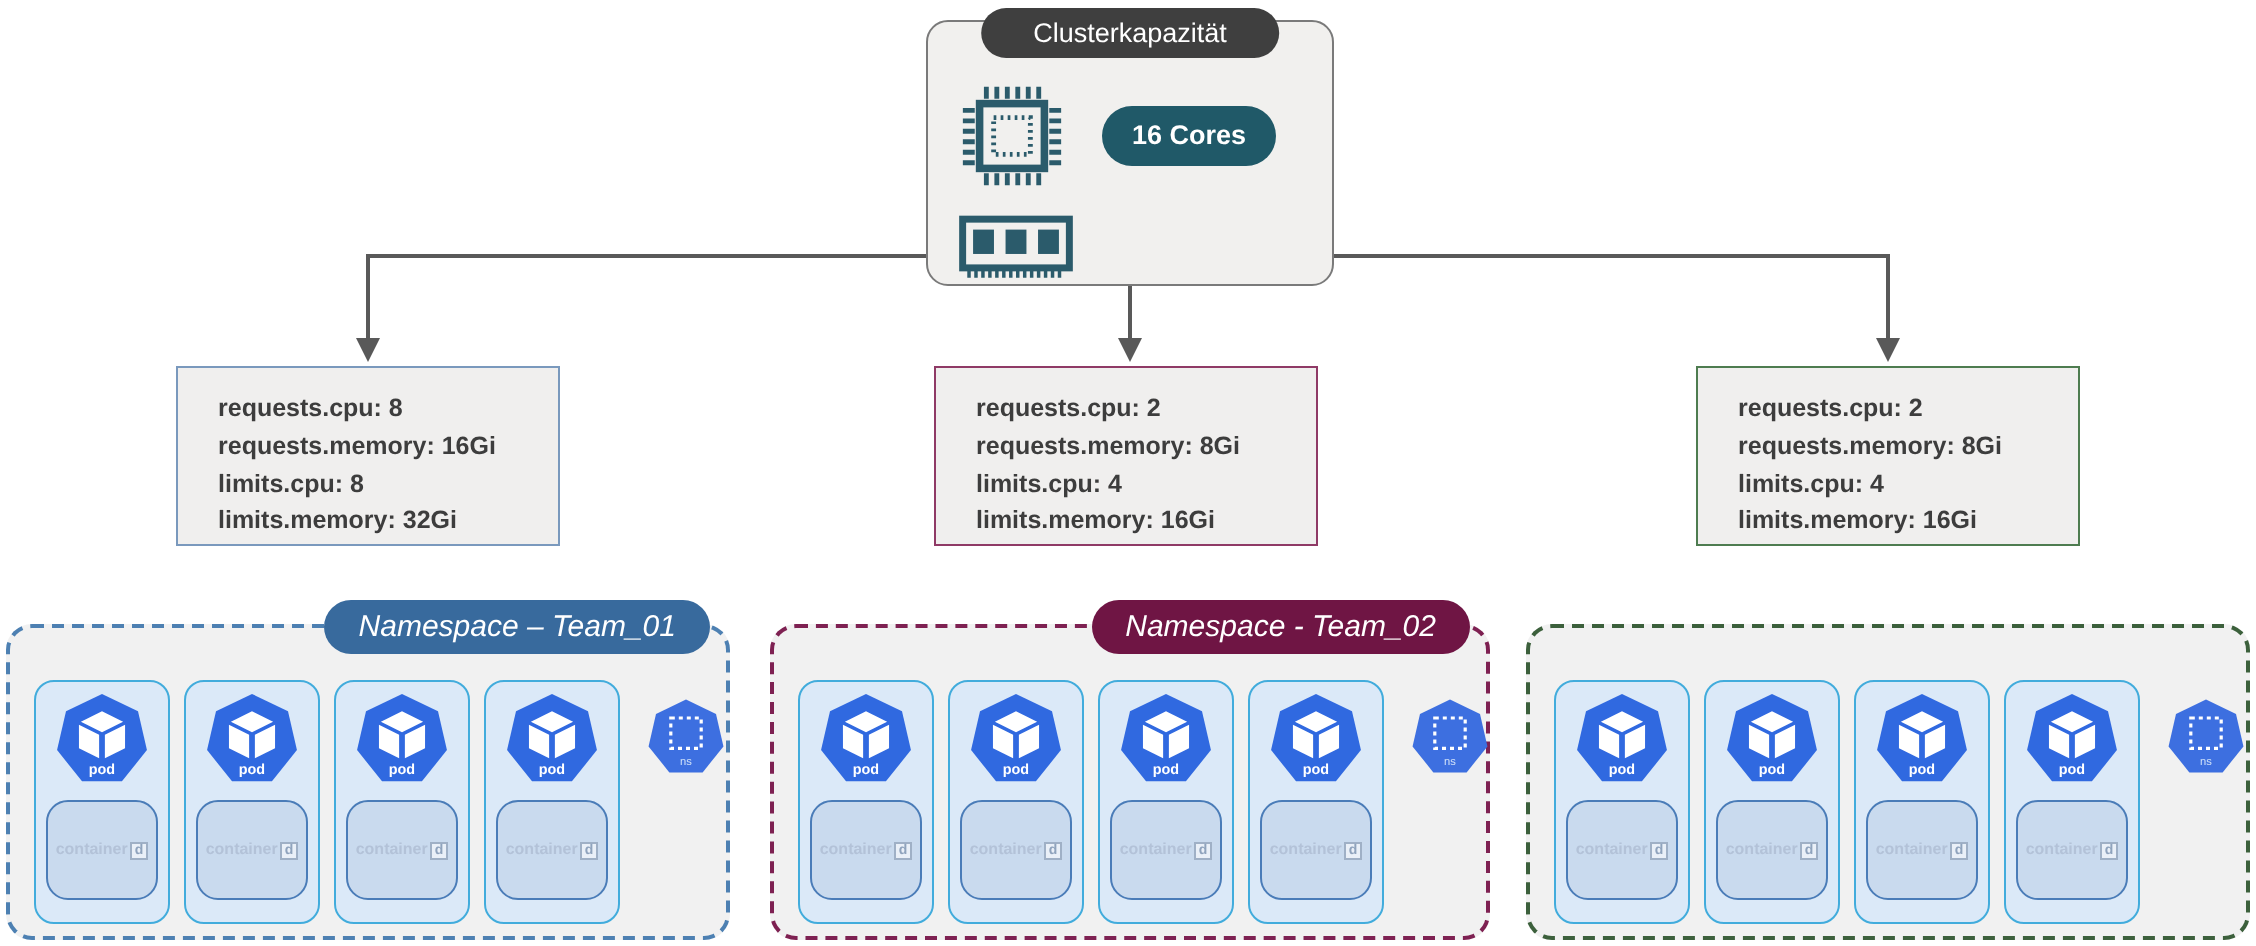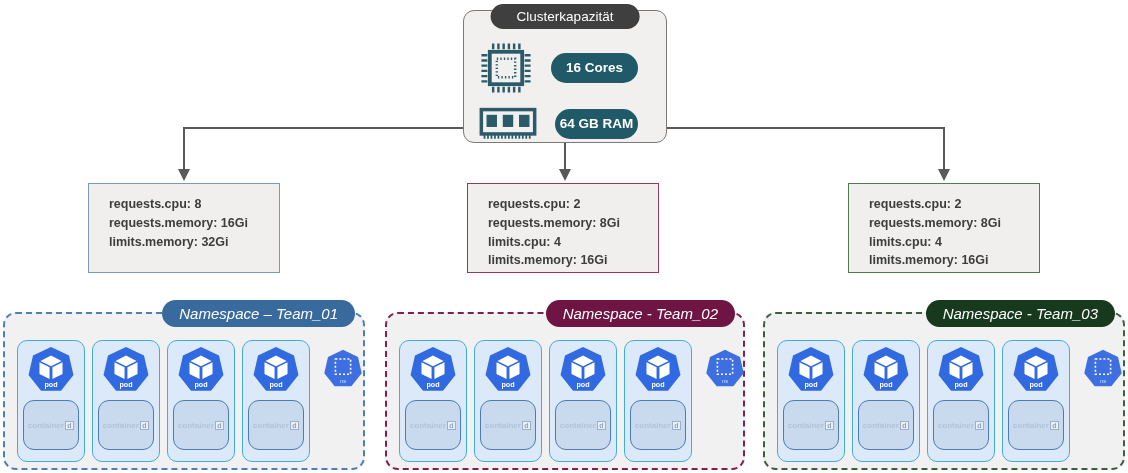--- a/index.html
+++ b/index.html
@@ -143,28 +143,28 @@
             </svg>
         </span>
         <div class="teal-badge">16 Cores</div>
       </div>
       <div class="cluster-row">
         <span class="icon-slot">
           <svg class="ram-svg" viewBox="0 0 100 60">
               <use href="#ram-g"></use>
             </svg>
         </span>
-        <div class="teal-badge">64 GB RAM</div>
       </div>
     </div>
   </div>
 
   <div class="quota-card q1" style="--q: #7a99bd;">
     <div class="quota-line">requests.cpu: 8</div>
     <div class="quota-line">requests.memory: 16Gi</div>
+    <div class="quota-line">limits.cpu: 8</div>
     <div class="quota-line">limits.memory: 32Gi</div>
   </div>
   <div class="quota-card q2" style="--q: #8f3a66;">
     <div class="quota-line">requests.cpu: 2</div>
     <div class="quota-line">requests.memory: 8Gi</div>
     <div class="quota-line">limits.cpu: 4</div>
     <div class="quota-line">limits.memory: 16Gi</div>
   </div>
   <div class="quota-card q3" style="--q: #4e7c50;">
     <div class="quota-line">requests.cpu: 2</div>
@@ -269,21 +269,20 @@
       </div>
       <svg class="ns-icon-svg" viewBox="0 0 100 100">
         <use href="#hepta-g"></use>
         <rect x="31" y="25" width="38" height="38" fill="none" stroke="#ffffff" stroke-width="4" stroke-dasharray="5 5"></rect>
         <text x="50" y="84" text-anchor="middle" font-size="14" fill="#cfe0f8">ns</text>
       </svg>
     </div>
   </div>
 
   <div class="ns-panel n3" style="--pill: #17391d; --bord: #3c603c;">
-    <div class="ns-pill">Namespace - Team_03</div>
     <div class="ns-body">
       <div class="pod-card">
         <svg class="pod-svg" viewBox="0 0 100 100">
           <use href="#hepta-g"></use>
             <use href="#cube-g"></use>
           <text x="50" y="85" text-anchor="middle" font-size="15" fill="#ffffff">pod</text>
         </svg>
         <div class="container-box">
           <span class="containerd-text"><span>container</span><span class="containerd-d">d</span></span>
         </div>

